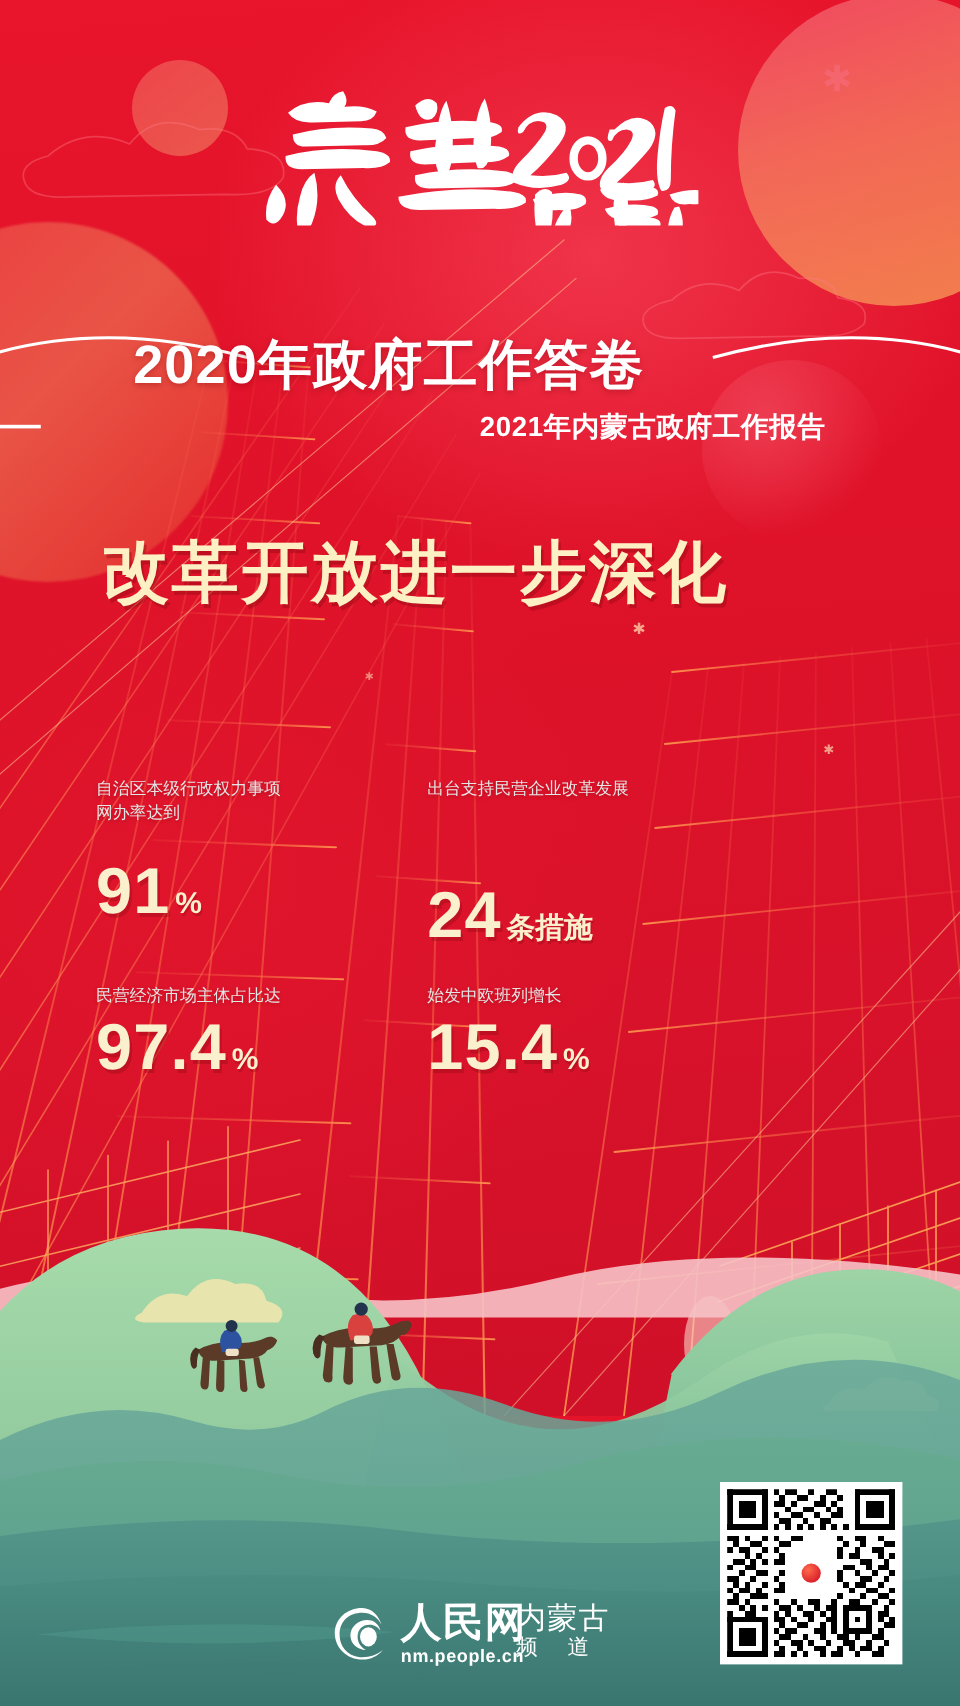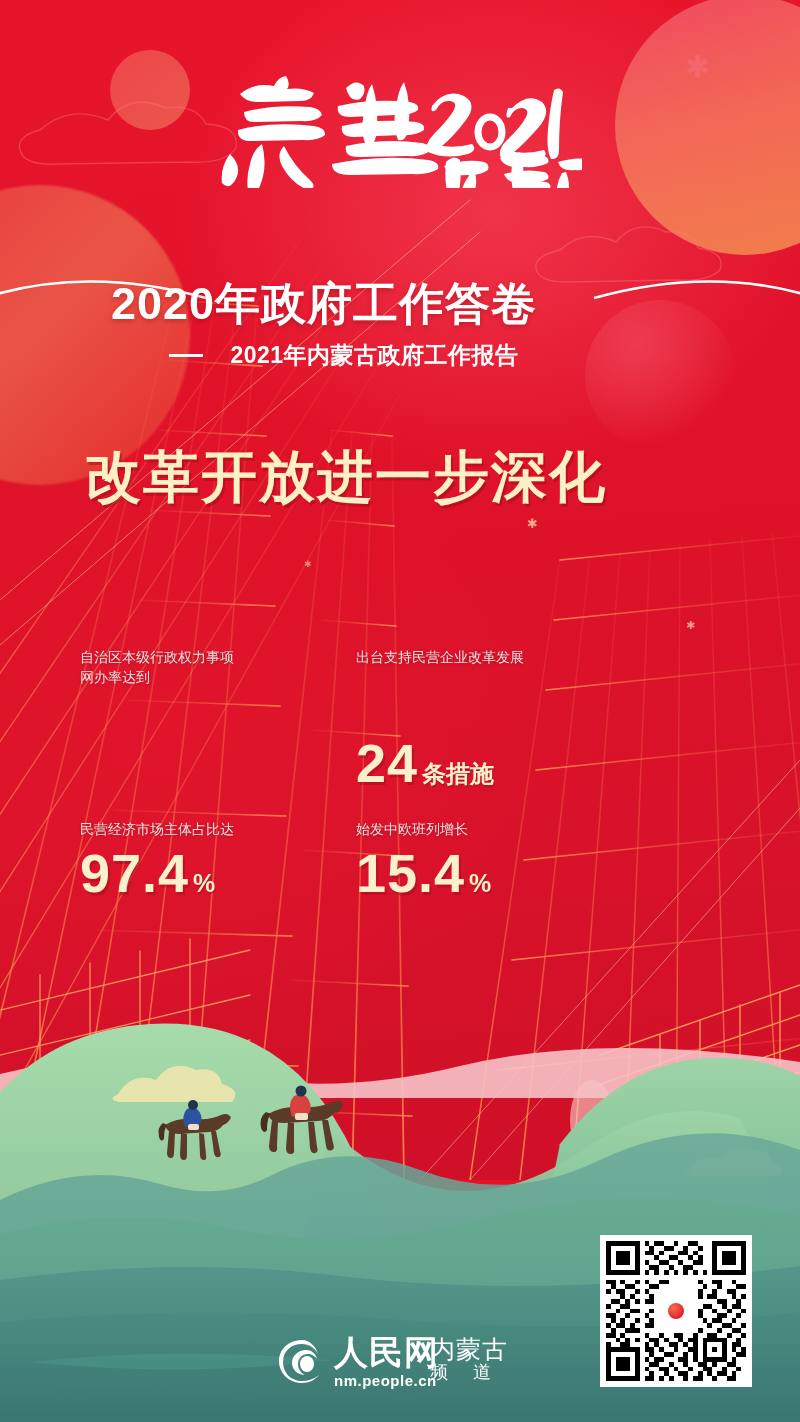--- a/index.html
+++ b/index.html
@@ -49,21 +49,21 @@
   
   .city-lines{position:absolute;left:0;top:0;width:800px;height:1180px;}
 
   .title-main{
     position:absolute;left:0;top:274px;width:648px;text-align:center;
     font-size:45px;font-weight:bold;color:#ffffff;letter-spacing:1px;
     text-shadow:0 2px 5px rgba(120,0,10,.35);
   }
   .subtitle-row{
     position:absolute;left:0;top:340px;width:688px;text-align:center;
-    display:flex;align-items:center;justify-content:center;gap:27px;
+    display:flex;align-items:center;justify-content:space-between;gap:27px;
   }
   .sub-dash{width:34px;height:3px;background:#ffffff;display:inline-block;}
   .title-sub{
     font-size:23px;font-weight:bold;color:#ffffff;letter-spacing:.5px;
   }
   .headline{
     position:absolute;left:0;top:440px;width:692px;text-align:center;
     font-size:56px;font-weight:bold;color:#fdf0c4;letter-spacing:2px;
     text-shadow:2px 3px 0 rgba(150,10,20,.45);
   }
@@ -304,20 +304,23 @@
   </div>
 
   <div class="headline">改革开放进一步深化</div>
 
   <div class="stats">
 
     <div class="stat-row gap-tall">
       <div class="stat col-a">
         <div class="stat-label">自治区本级行政权力事项
 网办率达到</div>
+        <div class="stat-value">
+          <span class="num">91</span><span class="unit">%</span>
+        </div>
       </div>
       <div class="stat col-b">
         <div class="stat-label">出台支持民营企业改革发展</div>
         <div class="stat-value" style="margin-top:26px;">
           <span class="num">24</span><span class="unit cn">条措施</span>
         </div>
       </div>
     </div>
 
     <div class="stat-row gap-small" style="margin-top:30px;">

